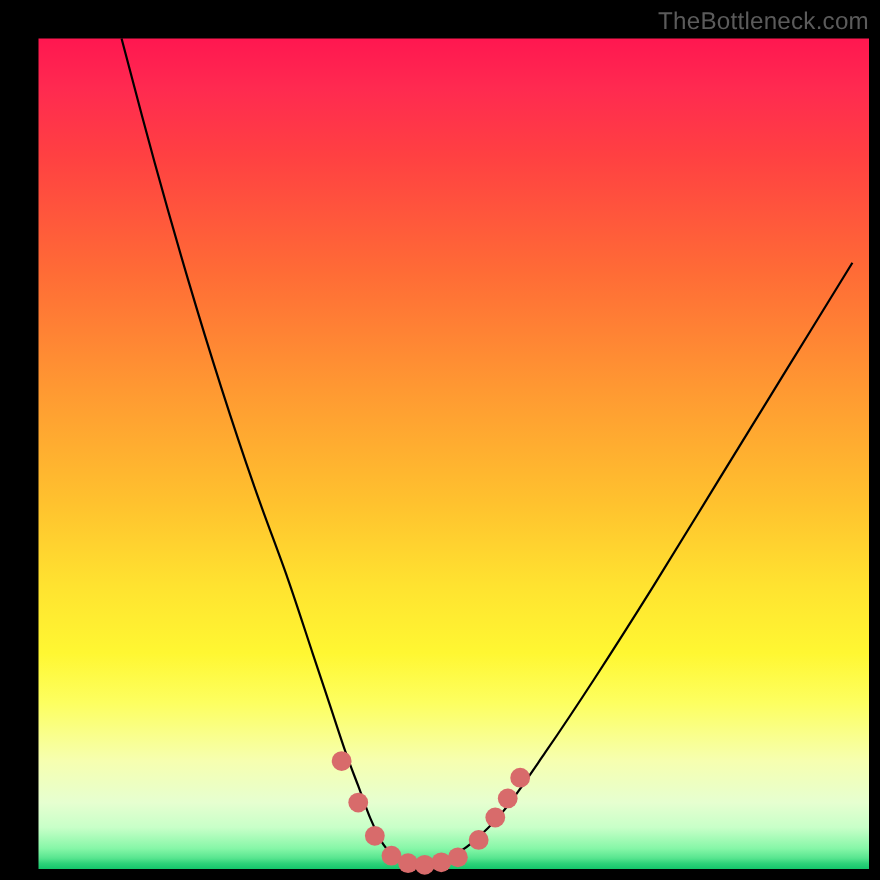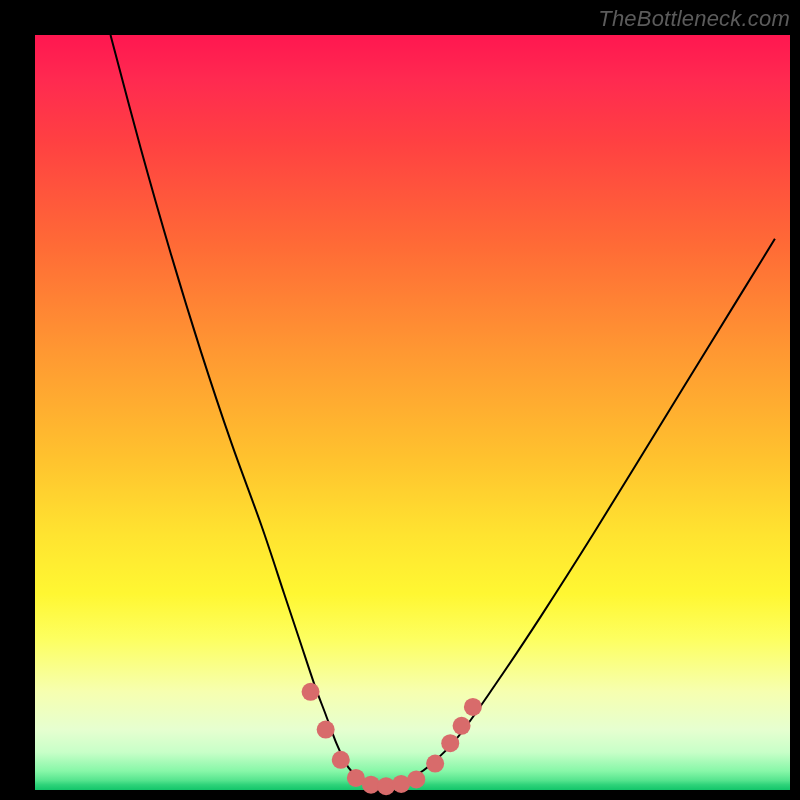--- a/index.html
+++ b/index.html
@@ -8,21 +8,20 @@
     width: 800px;
     height: 800px;
     background: #000;
     font-family: Arial, Helvetica, sans-serif;
     overflow: hidden;
   }
   .frame {
     position: absolute;
     inset: 0;
     background: #000;
-    font-style: italic;
   }
   .plot-area {
     position: absolute;
     left: 35px;
     top: 35px;
     width: 755px;
     height: 755px;
     
     background: linear-gradient(
       to bottom,

